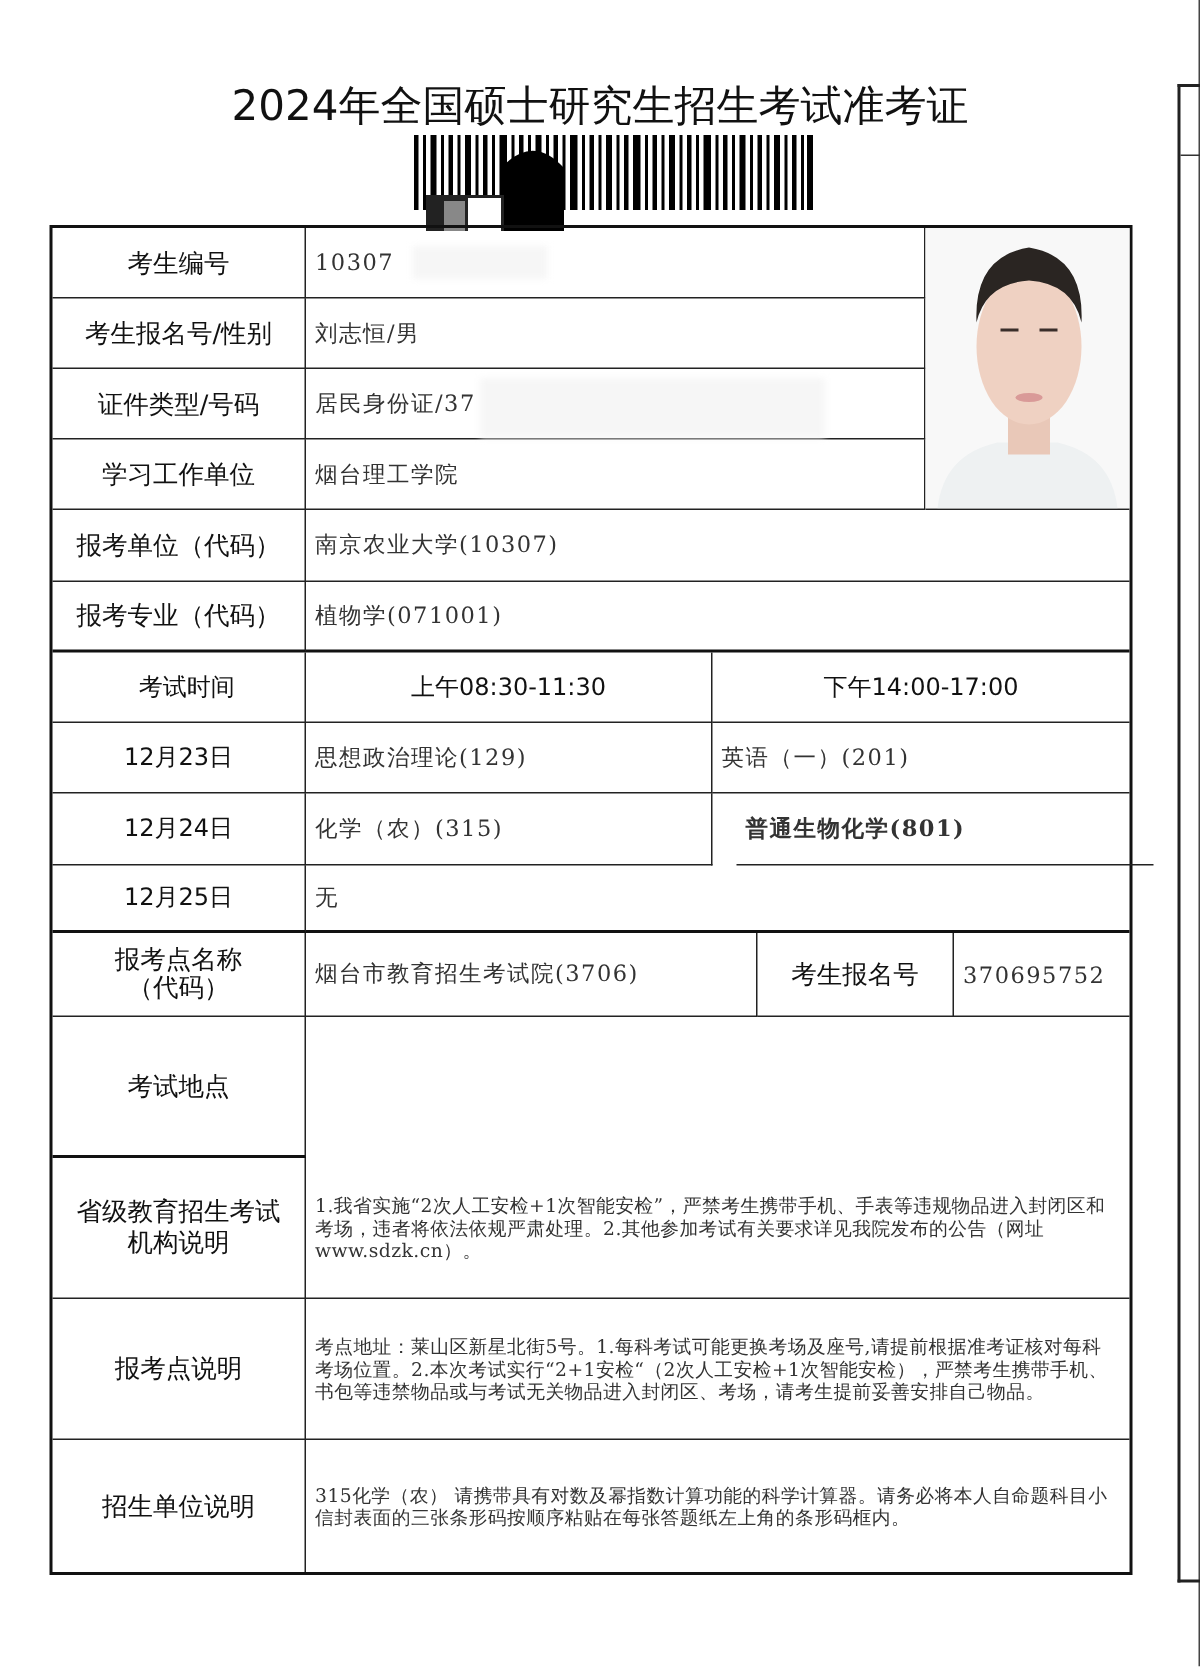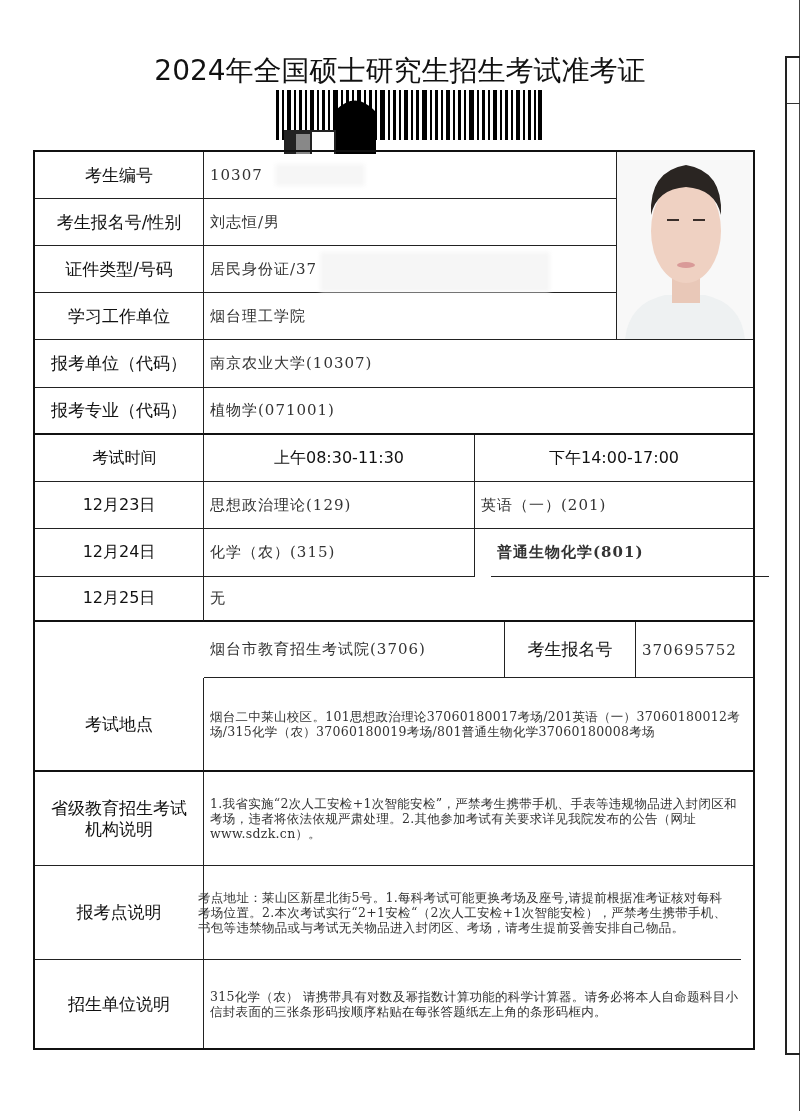--- a/index.html
+++ b/index.html
@@ -136,31 +136,34 @@
   <div class="cell val" style="left:169px;top:330px;width:271px;height:47px;">思想政治理论(129)</div>
   <div class="cell val" style="left:440px;top:330px;width:278px;height:47px;border-right:none;">英语（一）(201)</div>
 
   <div class="cell hdr" style="left:0;top:377px;width:169px;height:48px;">12月24日</div>
   <div class="cell val" style="left:169px;top:377px;width:271px;height:48px;">化学（农）(315)</div>
   <div class="cell val" style="left:456px;top:377px;width:278px;height:48px;border-right:none;font-weight:bold;">普通生物化学(801)</div>
 
   <div class="cell hdr thick" style="left:0;top:425px;width:169px;height:45px;">12月25日</div>
   <div class="cell val thick" style="left:169px;top:425px;width:549px;height:45px;border-right:none;">无</div>
 
+  <div class="cell lbl" style="left:0;top:470px;width:169px;height:56px;flex-direction:column;line-height:19px;">
+    <span>报考点名称</span>
+    <span>（代码）</span>
+  </div>
   <div class="cell val" style="left:169px;top:470px;width:301px;height:56px;">烟台市教育招生考试院(3706)</div>
   <div class="cell lbl" style="left:470px;top:470px;width:131px;height:56px;">考生报名号</div>
   <div class="cell val" style="left:601px;top:470px;width:117px;height:56px;border-right:none;">370695752</div>
 
   <div class="cell lbl thick" style="left:0;top:526px;width:169px;height:94px;">考试地点</div>
-  <div class="cell small thick" style="left:169px;top:526px;width:549px;height:94px;border-right:none;">烟台二中莱山校区。101思想政治理论37060180017考场/201英语（一）37060180012考场/315化学（农）37060180019考场/801普通生物化学37060180008考场</div>
 
   <div class="cell lbl" style="left:0;top:620px;width:169px;height:94px;flex-direction:column;line-height:21px;">
     <span>省级教育招生考试</span>
     <span>机构说明</span>
   </div>
   <div class="cell small" style="left:169px;top:620px;width:549px;height:94px;border-right:none;">1.我省实施“2次人工安检+1次智能安检”，严禁考生携带手机、手表等违规物品进入封闭区和考场，违者将依法依规严肃处理。2.其他参加考试有关要求详见我院发布的公告（网址www.sdzk.cn）。</div>
 
   <div class="cell lbl" style="left:0;top:714px;width:169px;height:94px;">报考点说明</div>
-  <div class="cell small" style="left:157px;top:714px;width:549px;height:94px;border-right:none;">考点地址：莱山区新星北街5号。1.每科考试可能更换考场及座号,请提前根据准考证核对每科考场位置。2.本次考试实行“2+1安检“（2次人工安检+1次智能安检），严禁考生携带手机、书包等违禁物品或与考试无关物品进入封闭区、考场，请考生提前妥善安排自己物品。</div>
+  <div class="cell small" style="left:169px;top:714px;width:549px;height:94px;border-right:none;">考点地址：莱山区新星北街5号。1.每科考试可能更换考场及座号,请提前根据准考证核对每科考场位置。2.本次考试实行“2+1安检“（2次人工安检+1次智能安检），严禁考生携带手机、书包等违禁物品或与考试无关物品进入封闭区、考场，请考生提前妥善安排自己物品。</div>
 
   <div class="cell lbl" style="left:0;top:808px;width:169px;height:88px;border-bottom:none;">招生单位说明</div>
   <div class="cell small" style="left:169px;top:808px;width:549px;height:88px;border-right:none;border-bottom:none;">315化学（农） 请携带具有对数及幂指数计算功能的科学计算器。请务必将本人自命题科目小信封表面的三张条形码按顺序粘贴在每张答题纸左上角的条形码框内。</div>
 </div>
 
 </body></html>

